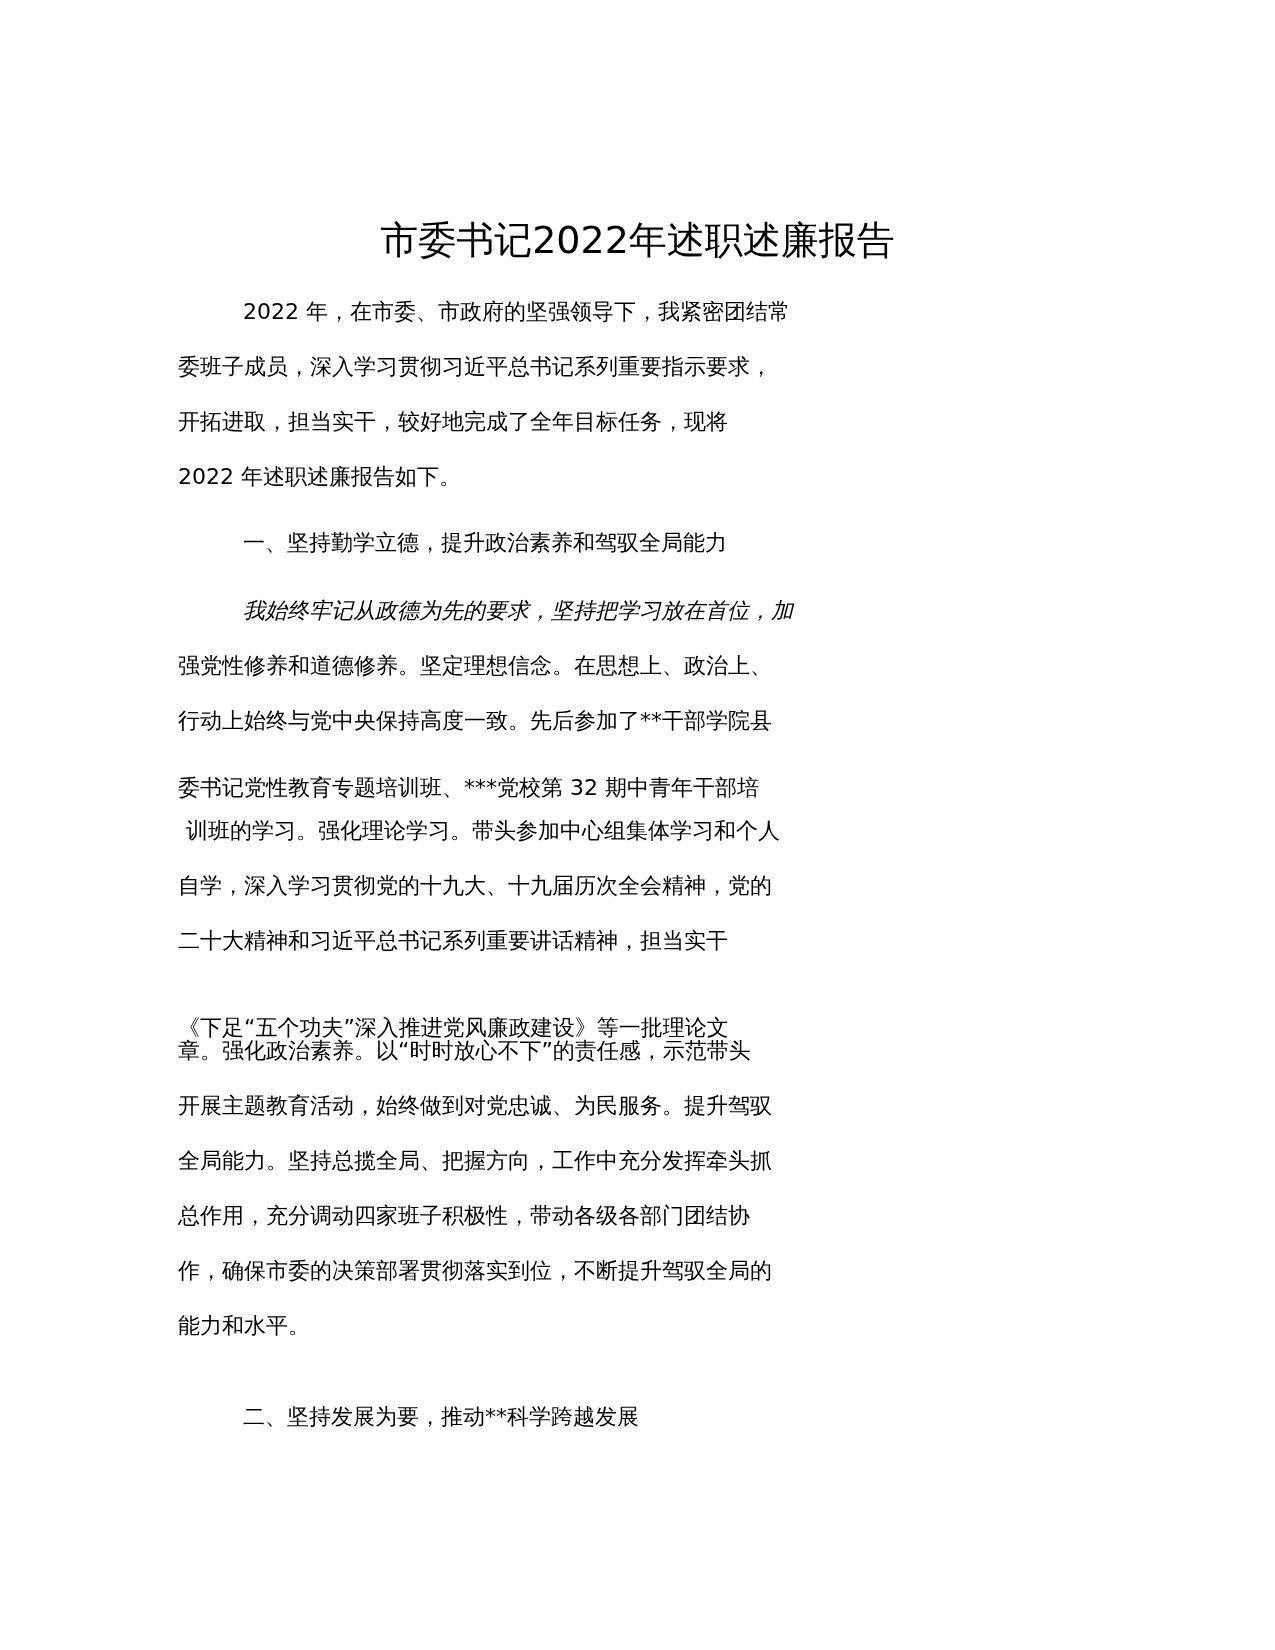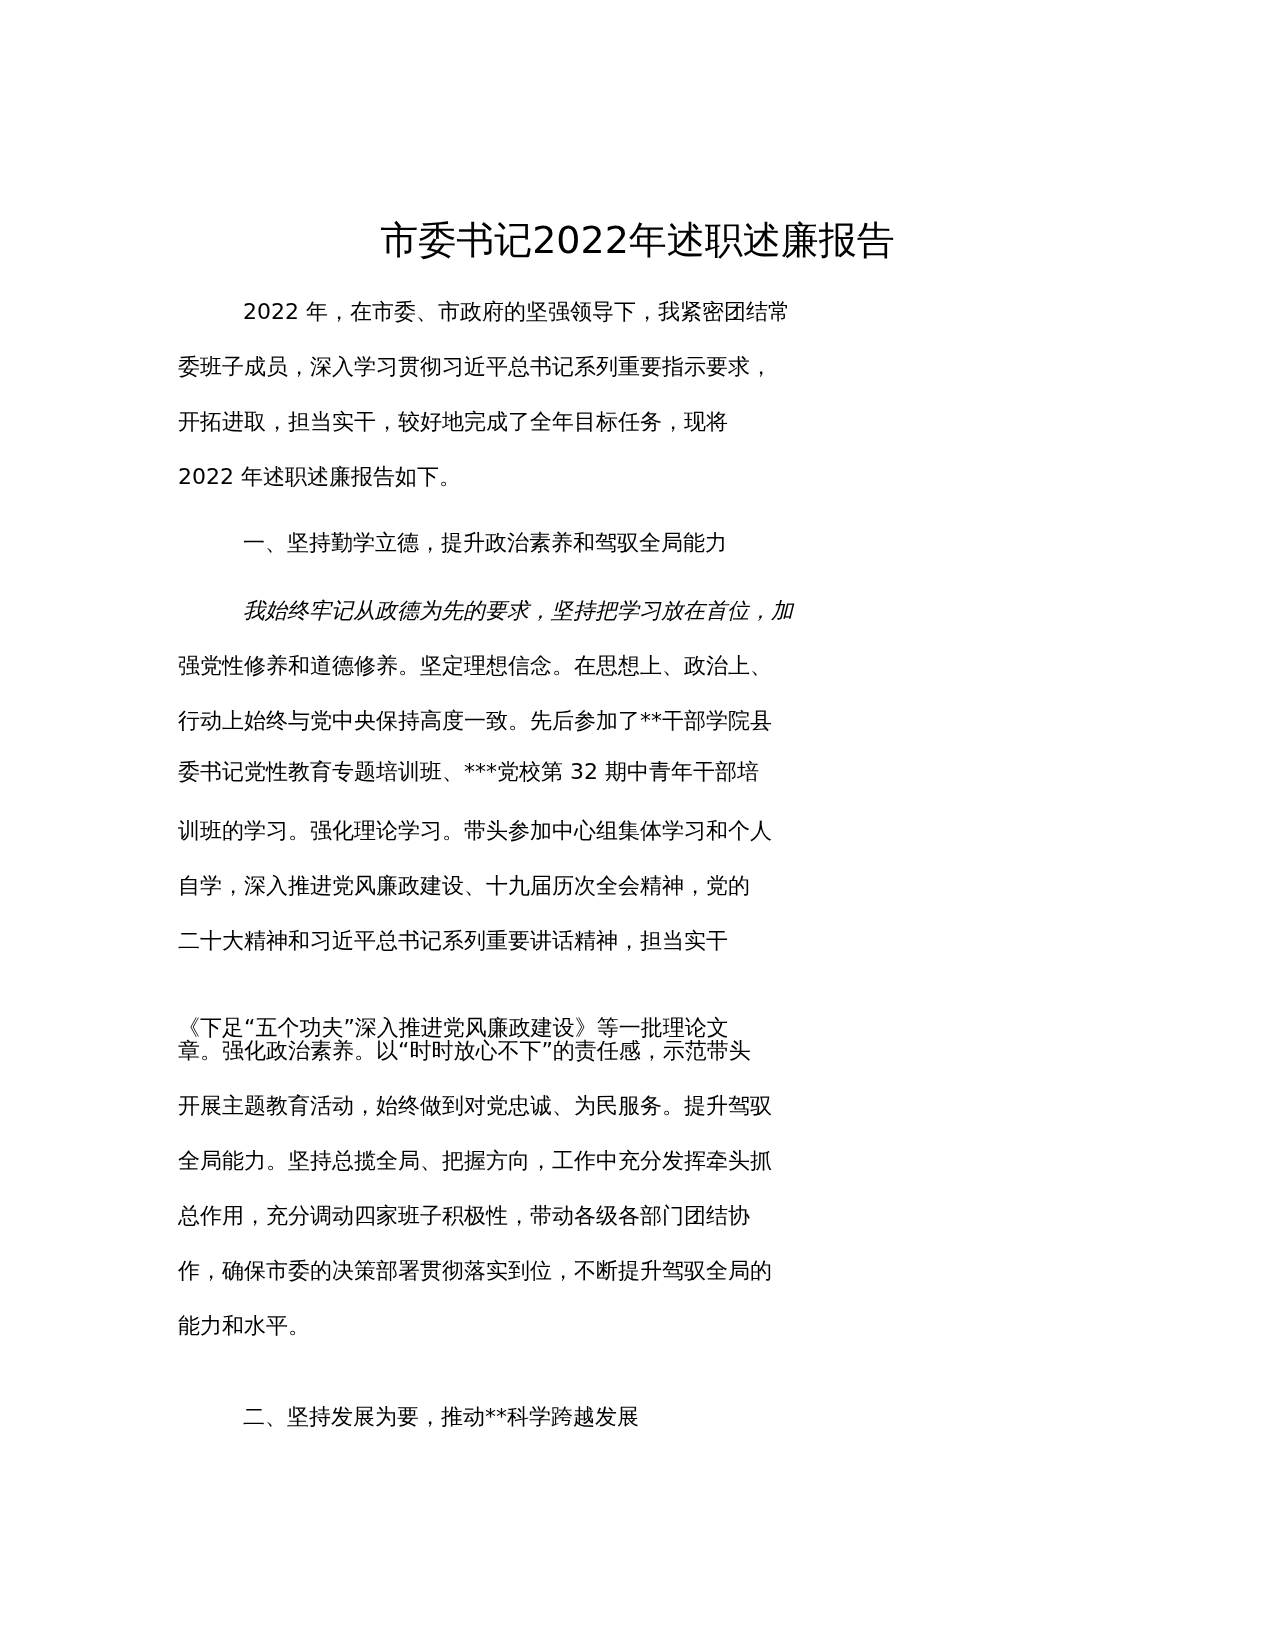--- a/index.html
+++ b/index.html
@@ -18,23 +18,23 @@
   <div class="title">市委书记2022年述职述廉报告</div>
   <div id="body-lines">
       <div class="line indent" style="top: 292px;">2022 年，在市委、市政府的坚强领导下，我紧密团结常</div>
       <div class="line" style="top: 347px;">委班子成员，深入学习贯彻习近平总书记系列重要指示要求，</div>
       <div class="line" style="top: 402px;">开拓进取，担当实干，较好地完成了全年目标任务，现将</div>
       <div class="line" style="top: 457px;">2022 年述职述廉报告如下。</div>
       <div class="line indent" style="top: 523px;">一、坚持勤学立德，提升政治素养和驾驭全局能力</div>
       <div class="line indent" style="top: 591px; font-style: italic;">我始终牢记从政德为先的要求，坚持把学习放在首位，加</div>
       <div class="line" style="top: 646px;">强党性修养和道德修养。坚定理想信念。在思想上、政治上、</div>
       <div class="line" style="top: 701px;">行动上始终与党中央保持高度一致。先后参加了**干部学院县</div>
-      <div class="line" style="top: 752px;">委书记党性教育专题培训班、***党校第 32 期中青年干部培</div>
-      <div class="line" style="top: 811px;">训班的学习。强化理论学习。带头参加中心组集体学习和个人</div>
-      <div class="line" style="top: 866px;">自学，深入推进党风廉政建设、十九届历次全会精神，党的</div>
+      <div class="line" style="top: 768px;">委书记党性教育专题培训班、***党校第 32 期中青年干部培</div>
+      <div class="line" style="top: 811px; margin-left: 8px;">训班的学习。强化理论学习。带头参加中心组集体学习和个人</div>
+      <div class="line" style="top: 866px;">自学，深入学习贯彻党的十九大、十九届历次全会精神，党的</div>
       <div class="line" style="top: 921px;">二十大精神和习近平总书记系列重要讲话精神，担当实干</div>
       <div class="line" style="top: 976px; margin-top: 32px;">《下足“五个功夫”深入推进党风廉政建设》等一批理论文</div>
       <div class="line" style="top: 1031px;">章。强化政治素养。以“时时放心不下”的责任感，示范带头</div>
       <div class="line" style="top: 1086px;">开展主题教育活动，始终做到对党忠诚、为民服务。提升驾驭</div>
       <div class="line" style="top: 1141px;">全局能力。坚持总揽全局、把握方向，工作中充分发挥牵头抓</div>
       <div class="line" style="top: 1196px;">总作用，充分调动四家班子积极性，带动各级各部门团结协</div>
       <div class="line" style="top: 1251px;">作，确保市委的决策部署贯彻落实到位，不断提升驾驭全局的</div>
       <div class="line" style="top: 1306px;">能力和水平。</div>
       <div class="line indent" style="top: 1379px; margin-top: 18px;">二、坚持发展为要，推动**科学跨越发展</div>
     </div>

